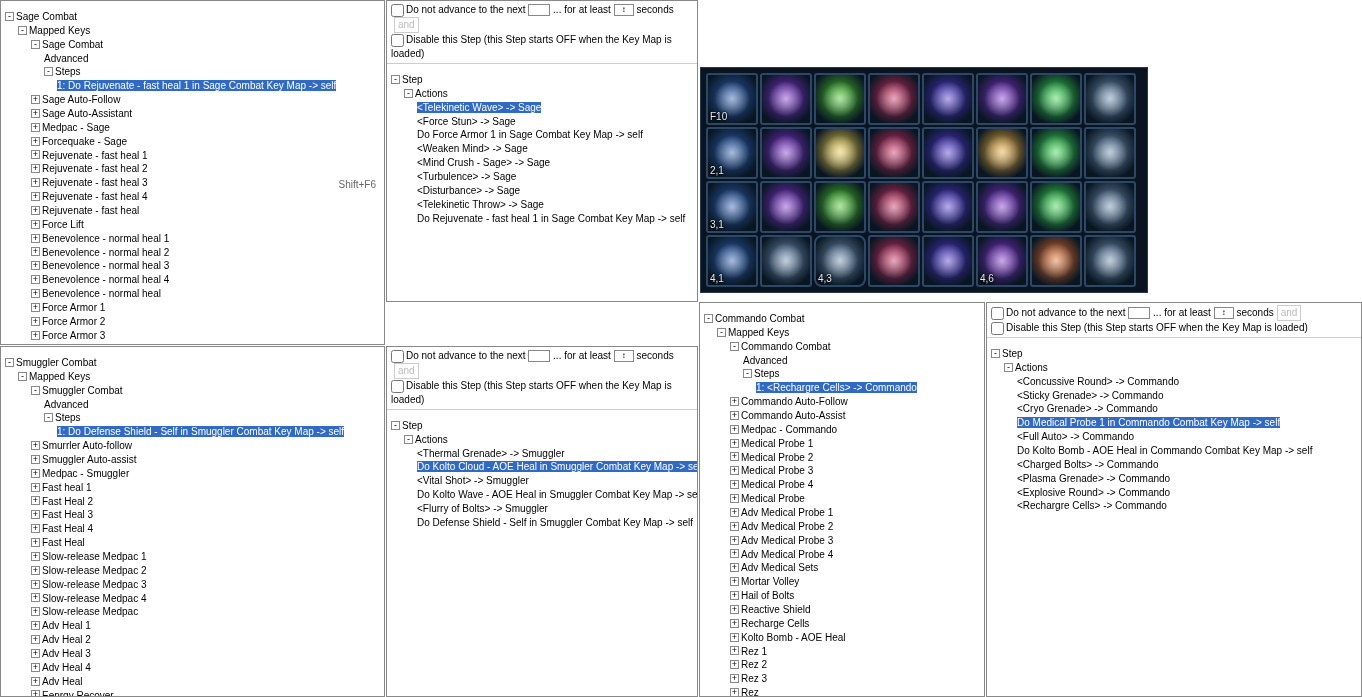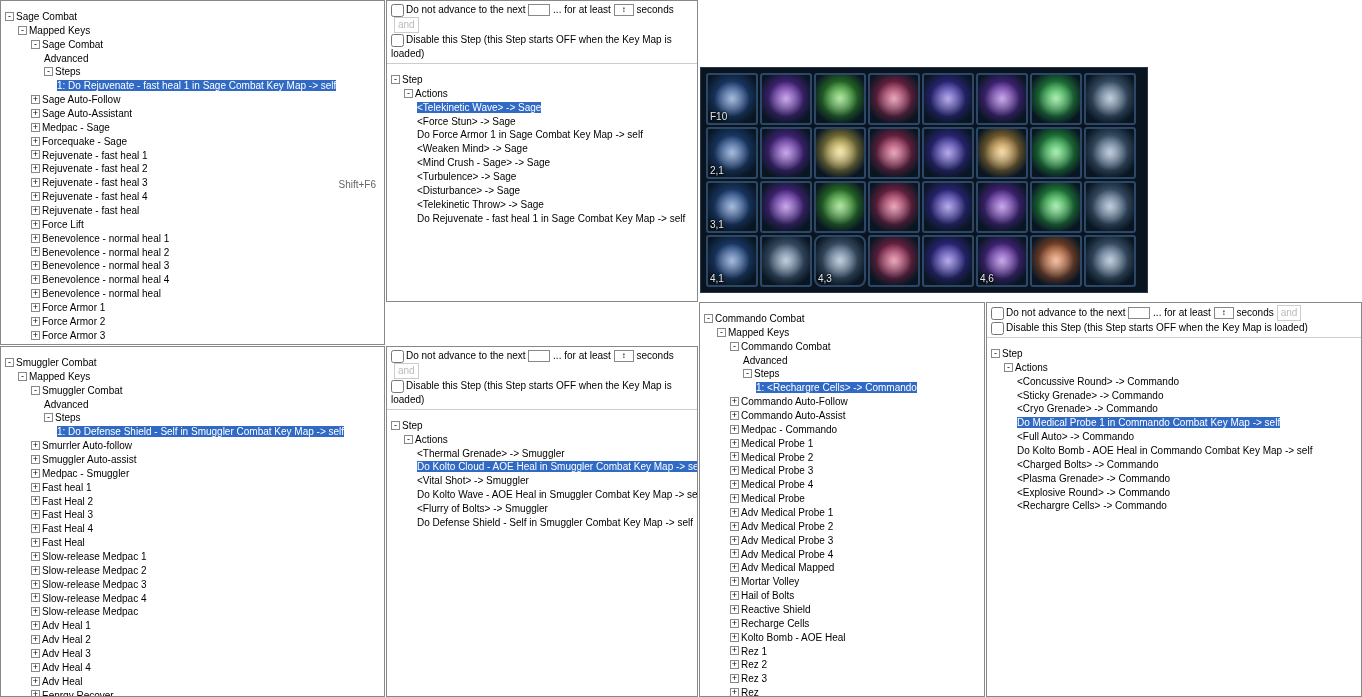--- a/index.html
+++ b/index.html
@@ -380,21 +380,21 @@
                 <div class="node"><span class="exp">+</span><span class="lbl">Medpac - Commando</span></div>
                 <div class="node"><span class="exp">+</span><span class="lbl">Medical Probe 1</span></div>
                 <div class="node"><span class="exp">+</span><span class="lbl">Medical Probe 2</span></div>
                 <div class="node"><span class="exp">+</span><span class="lbl">Medical Probe 3</span></div>
                 <div class="node"><span class="exp">+</span><span class="lbl">Medical Probe 4</span></div>
                 <div class="node"><span class="exp">+</span><span class="lbl">Medical Probe</span></div>
                 <div class="node"><span class="exp">+</span><span class="lbl">Adv Medical Probe 1</span></div>
                 <div class="node"><span class="exp">+</span><span class="lbl">Adv Medical Probe 2</span></div>
                 <div class="node"><span class="exp">+</span><span class="lbl">Adv Medical Probe 3</span></div>
                 <div class="node"><span class="exp">+</span><span class="lbl">Adv Medical Probe 4</span></div>
-                <div class="node"><span class="exp">+</span><span class="lbl">Adv Medical Mapped</span></div>
+                <div class="node"><span class="exp">+</span><span class="lbl">Adv Medical Sets</span></div>
                 <div class="node"><span class="exp">+</span><span class="lbl">Mortar Volley</span></div>
                 <div class="node"><span class="exp">+</span><span class="lbl">Hail of Bolts</span></div>
                 <div class="node"><span class="exp">+</span><span class="lbl">Reactive Shield</span></div>
                 <div class="node"><span class="exp">+</span><span class="lbl">Recharge Cells</span></div>
                 <div class="node"><span class="exp">+</span><span class="lbl">Kolto Bomb - AOE Heal</span></div>
                 <div class="node"><span class="exp">+</span><span class="lbl">Rez 1</span></div>
                 <div class="node"><span class="exp">+</span><span class="lbl">Rez 2</span></div>
                 <div class="node"><span class="exp">+</span><span class="lbl">Rez 3</span></div>
                 <div class="node"><span class="exp">+</span><span class="lbl">Rez</span></div>
               </div>

